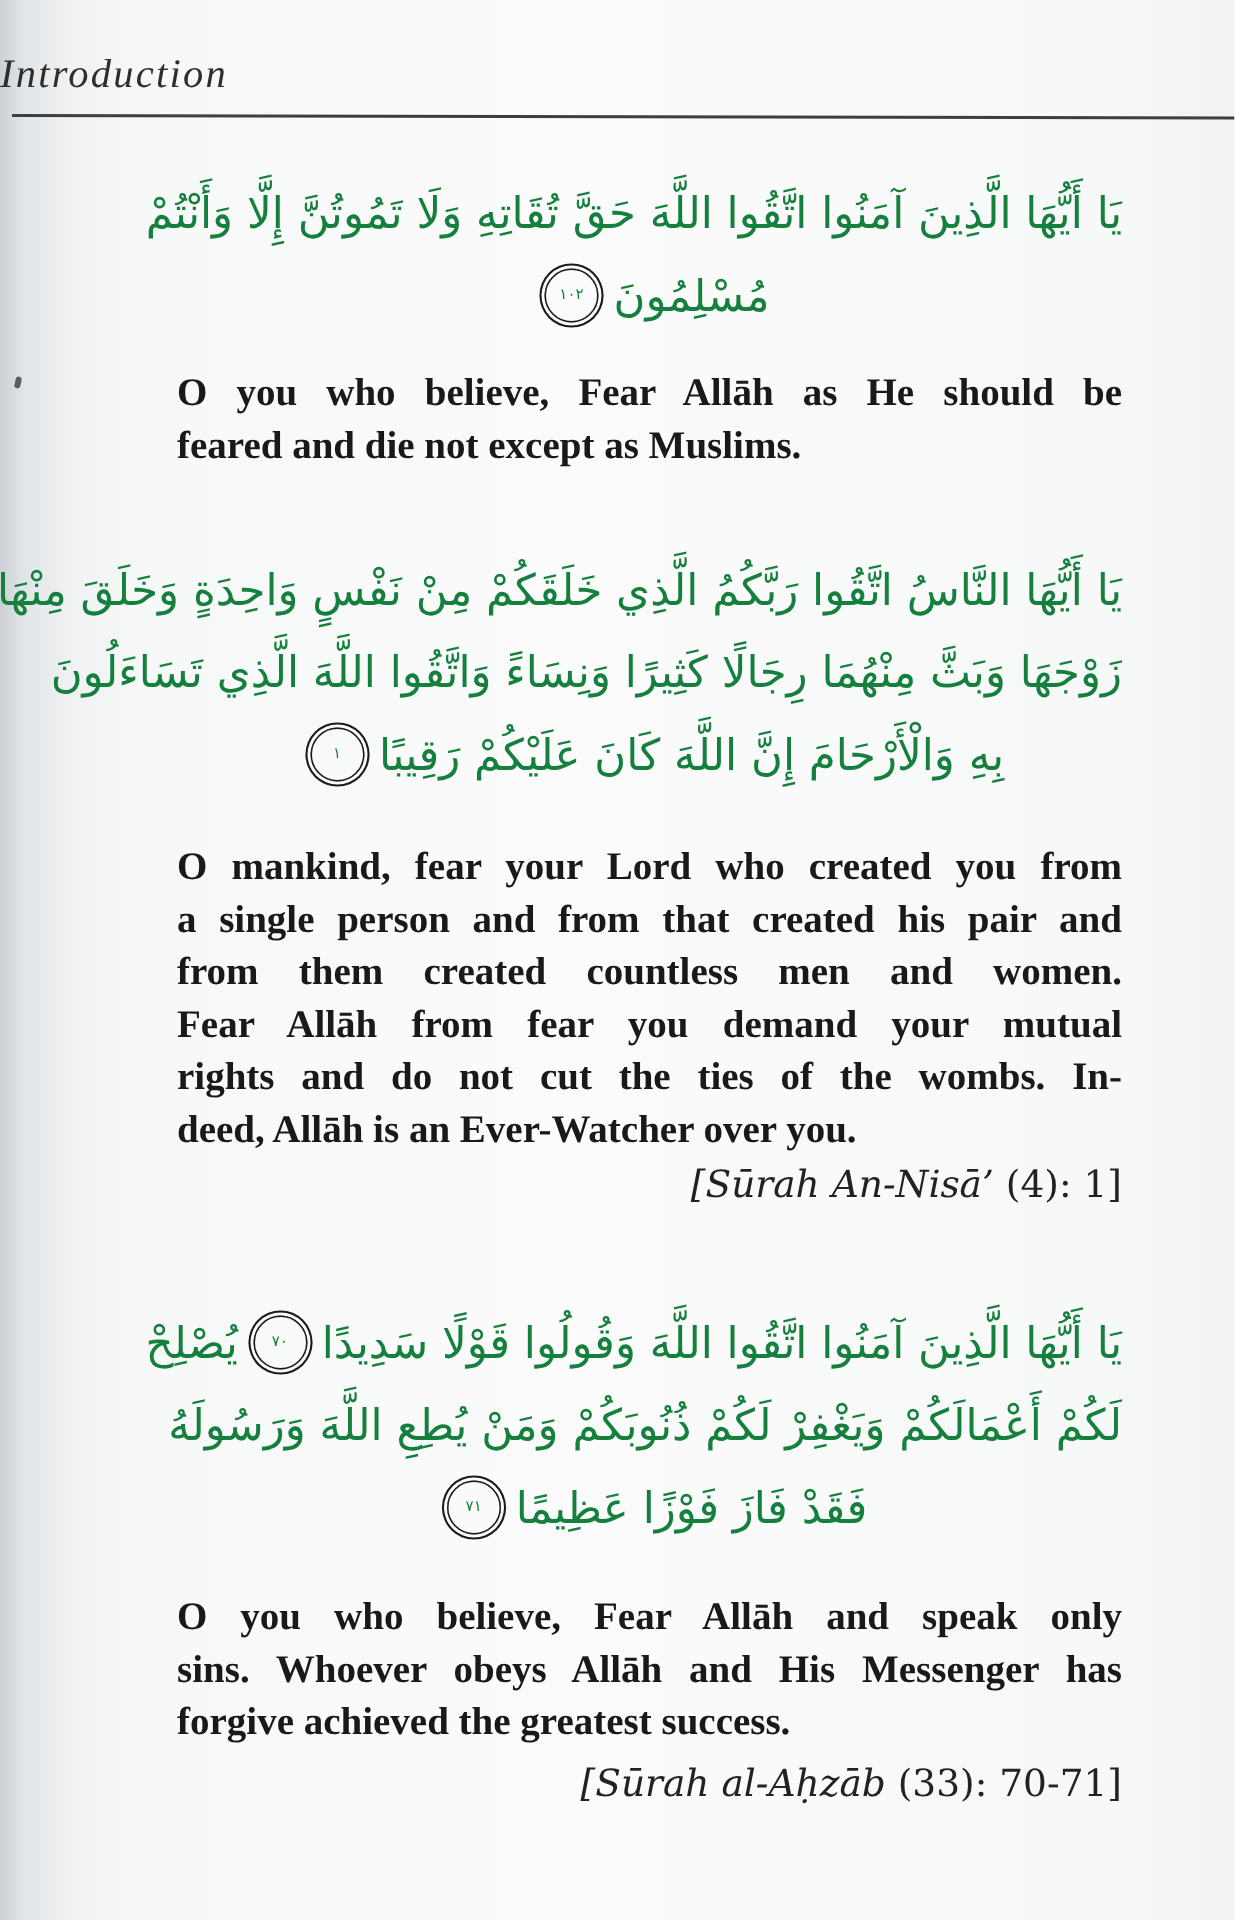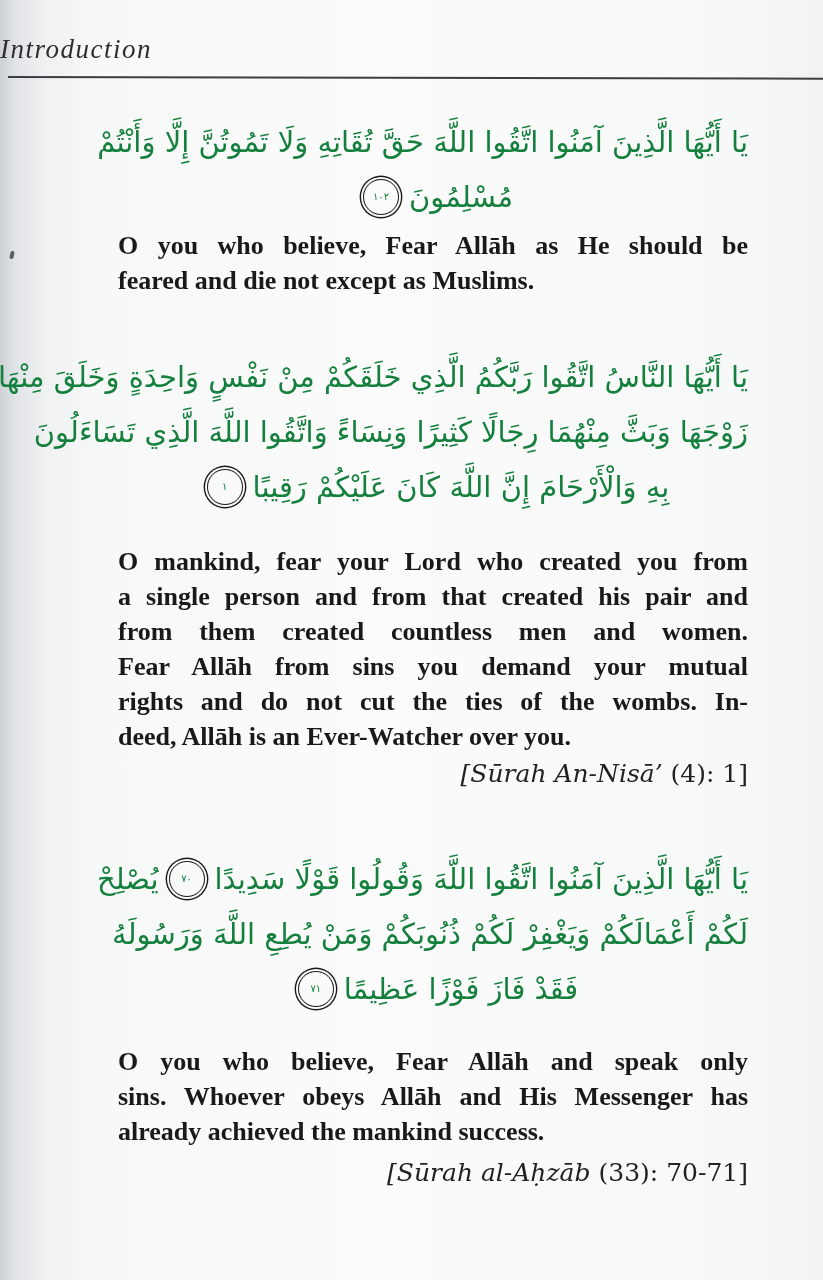--- a/index.html
+++ b/index.html
@@ -92,21 +92,21 @@
     font-size: 25px;
     line-height: 30px;
     color: #222;
     font-family: "DejaVu Serif", "Liberation Serif", serif;
   }
   .citation .surah-name { font-style: italic; }
   .citation .surah-ref { font-style: normal; }
 
   
   .ar-1 { margin-top: 37px; }
-  .tr-1 { margin-top: 3px; }
+  .tr-1 { margin-top: 19px; }
   .ci-1 { margin-top: 4px; }
   .ar-2 { margin-top: 52px; text-align: center; }
   .tr-2 { margin-top: 29px; }
   .ci-2 { margin-top: 5px; }
   .ar-3 { margin-top: 63px; }
   .tr-3 { margin-top: 27px; }
   .ci-3 { margin-top: 9px; }
 
   
   .scan-speck {
@@ -144,38 +144,38 @@
   <div class="arabic-block ar-2">
     <div class="arabic-line"><span>يَا أَيُّهَا النَّاسُ اتَّقُوا رَبَّكُمُ الَّذِي خَلَقَكُمْ مِنْ نَفْسٍ وَاحِدَةٍ وَخَلَقَ مِنْهَا</span></div>
     <div class="arabic-line"><span>زَوْجَهَا وَبَثَّ مِنْهُمَا رِجَالًا كَثِيرًا وَنِسَاءً وَاتَّقُوا اللَّهَ الَّذِي تَسَاءَلُونَ</span></div>
     <div class="arabic-line"><span>بِهِ وَالْأَرْحَامَ إِنَّ اللَّهَ كَانَ عَلَيْكُمْ رَقِيبًا</span><span class="ayah-marker">١</span></div>
   </div>
 
   <div class="translation tr-2">
     <div class="t-line">O mankind, fear your Lord who created you from</div>
     <div class="t-line">a single person and from that created his pair and</div>
     <div class="t-line">from them created countless men and women.</div>
-    <div class="t-line">Fear Allāh from sins you demand your mutual</div>
+    <div class="t-line">Fear Allāh from fear you demand your mutual</div>
     <div class="t-line">rights and do not cut the ties of the wombs. In-</div>
     <div class="t-line final">deed, Allāh is an Ever-Watcher over you.</div>
   </div>
 
   <div class="citation ci-2">
     <span class="surah-name">[Sūrah An-Nisā’</span><span class="surah-ref"> (4): 1]</span>
   </div>
 
   <div class="arabic-block ar-3">
     <div class="arabic-line"><span>يَا أَيُّهَا الَّذِينَ آمَنُوا اتَّقُوا اللَّهَ وَقُولُوا قَوْلًا سَدِيدًا</span><span class="ayah-marker">٧٠</span><span>يُصْلِحْ</span></div>
     <div class="arabic-line"><span>لَكُمْ أَعْمَالَكُمْ وَيَغْفِرْ لَكُمْ ذُنُوبَكُمْ وَمَنْ يُطِعِ اللَّهَ وَرَسُولَهُ</span></div>
     <div class="arabic-line"><span>فَقَدْ فَازَ فَوْزًا عَظِيمًا</span><span class="ayah-marker">٧١</span></div>
   </div>
 
   <div class="translation tr-3">
     <div class="t-line">O you who believe, Fear Allāh and speak only</div>
     <div class="t-line">sins. Whoever obeys Allāh and His Messenger has</div>
-    <div class="t-line final">already achieved the mankind success.</div>
+    <div class="t-line final">forgive achieved the greatest success.</div>
   </div>
 
   <div class="citation ci-3">
     <span class="surah-name">[Sūrah al-Aḥzāb</span><span class="surah-ref"> (33): 70-71]</span>
   </div>
 
 </div>
 
 </body></html>

